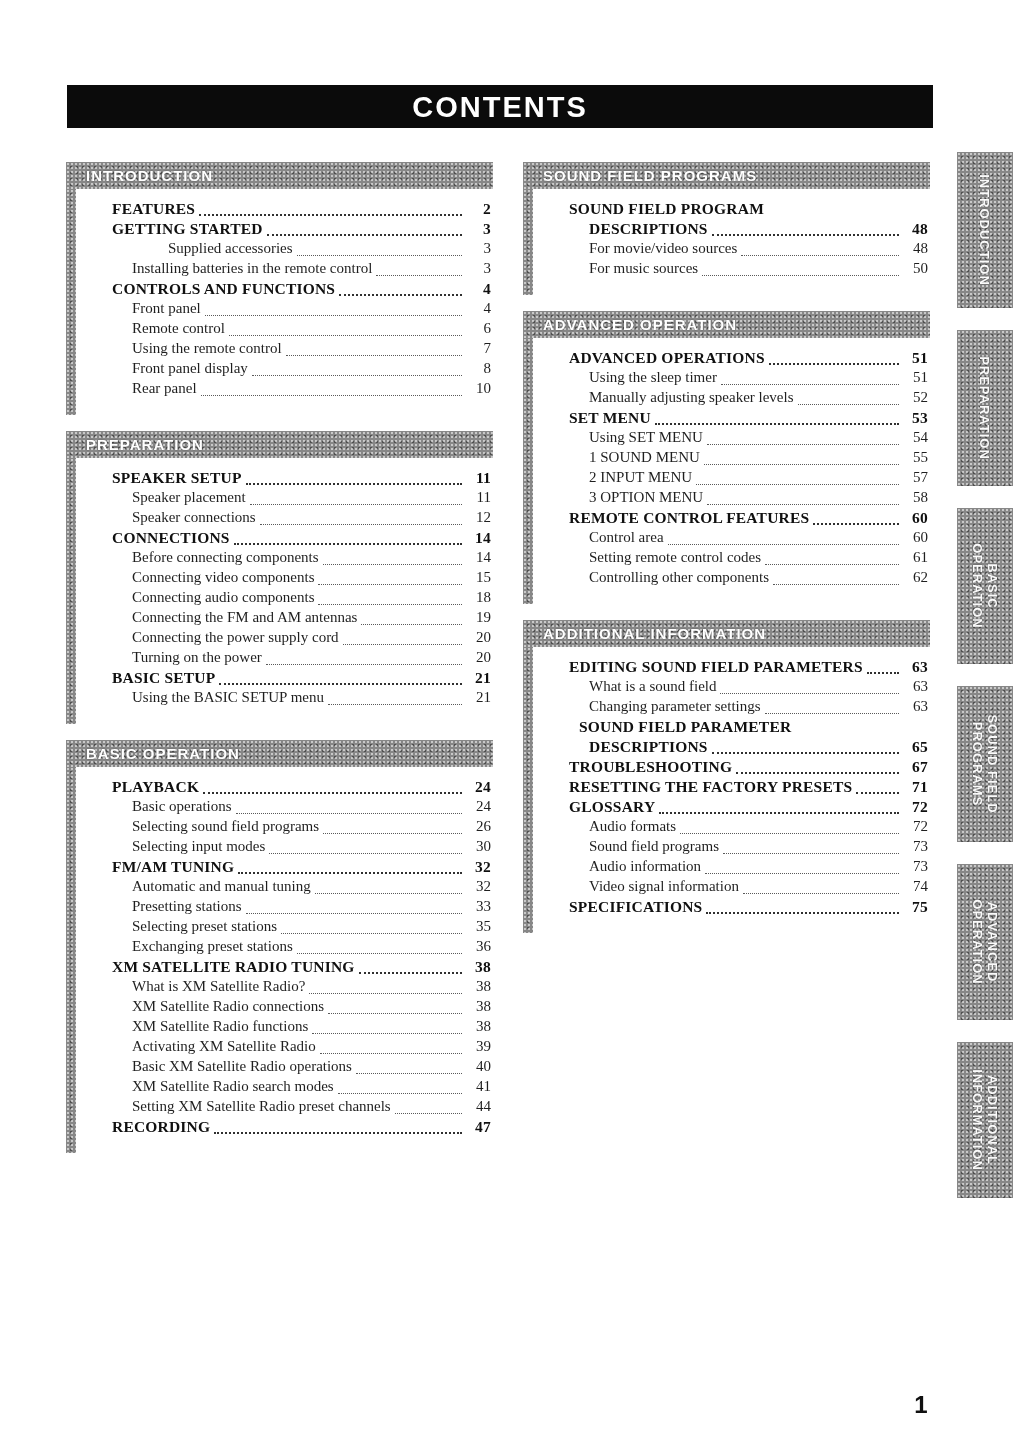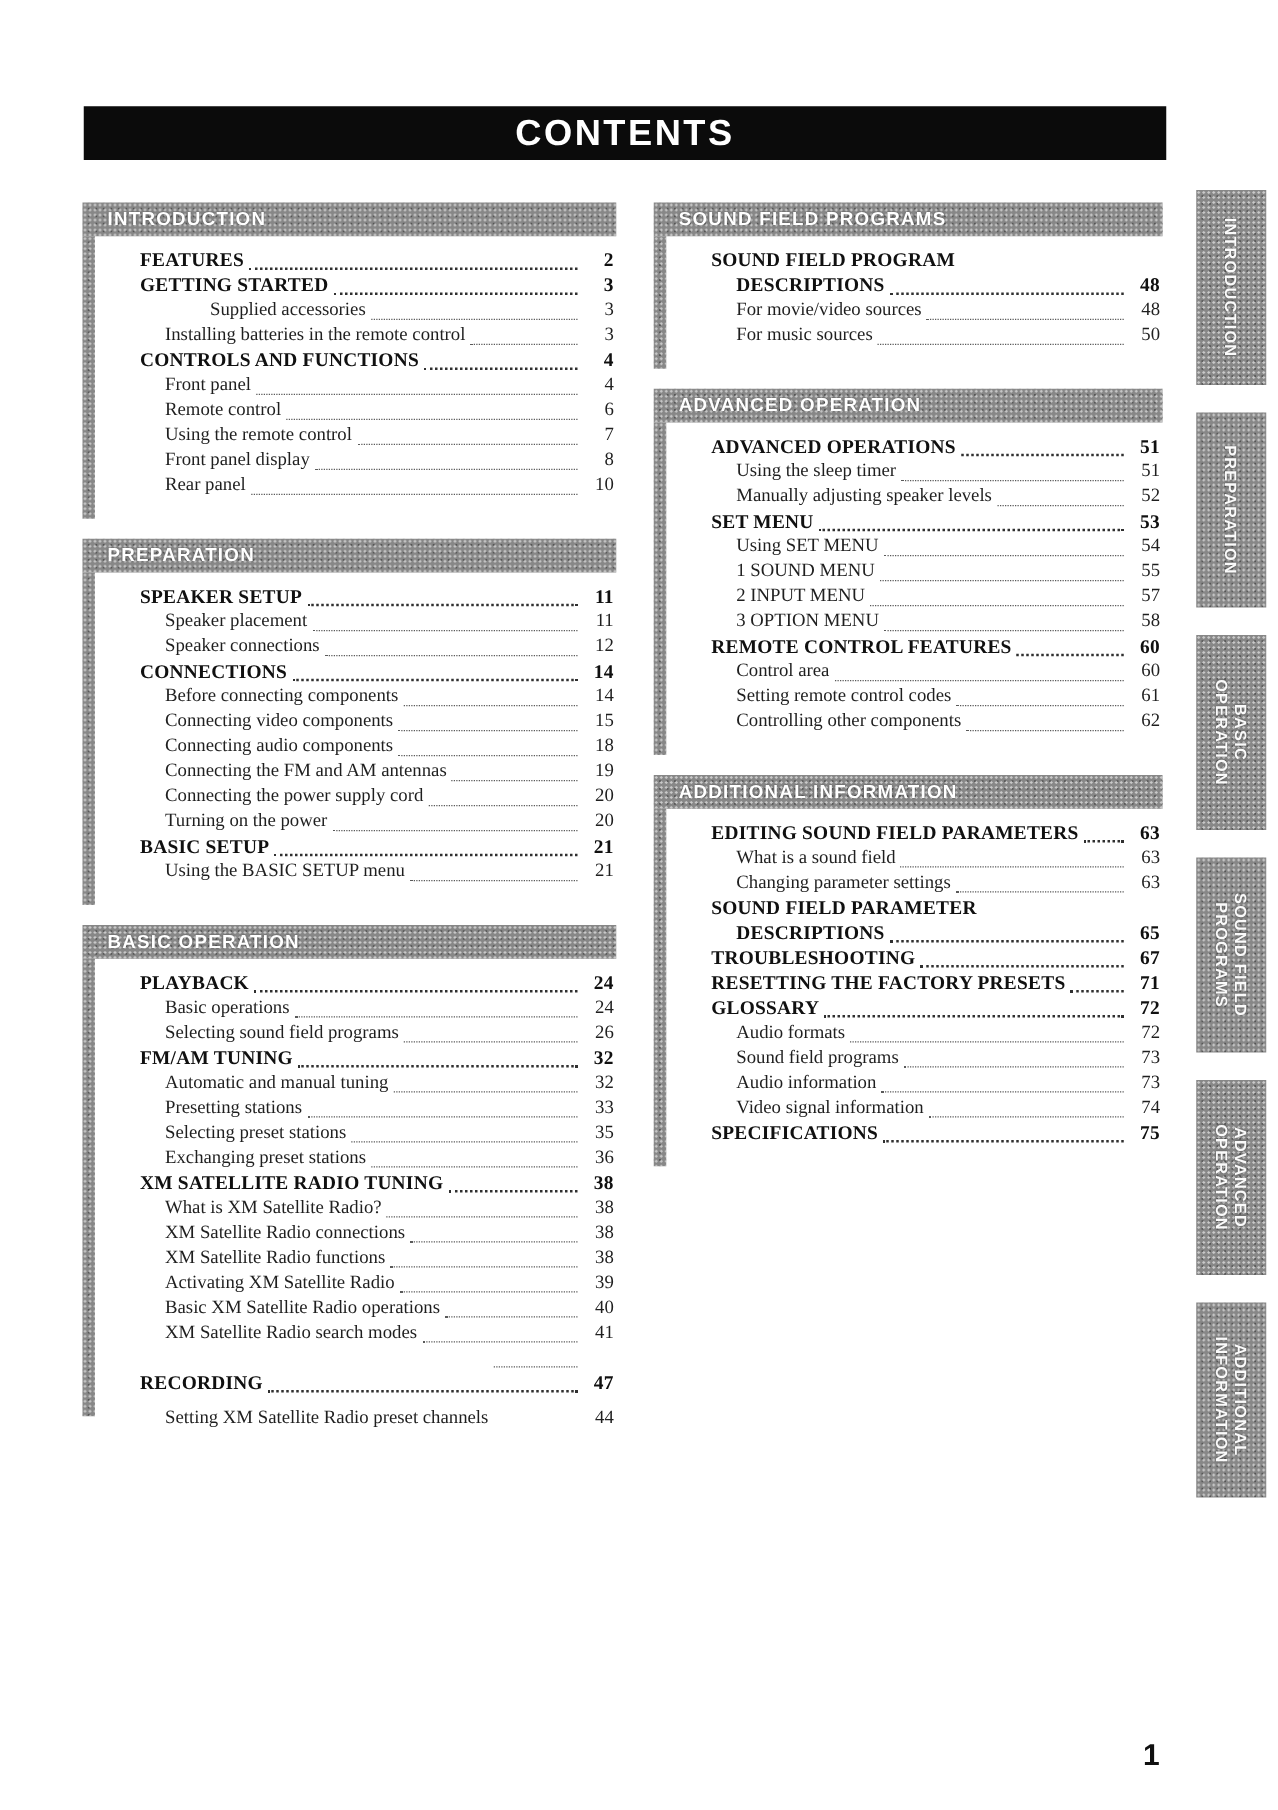--- a/index.html
+++ b/index.html
@@ -216,20 +216,25 @@
             <div class="row sub">
               <div class="lab" style="display: inline;">Basic operations</div>
               <div class="leader"></div>
               <div class="pg">24</div>
             </div>
             <div class="row sub">
               <div class="lab" style="display: inline;">Selecting sound field programs</div>
               <div class="leader"></div>
               <div class="pg">26</div>
             </div>
+            <div class="row sub">
+              <div class="lab" style="display: inline;">Selecting input modes</div>
+              <div class="leader"></div>
+              <div class="pg">30</div>
+            </div>
             <div class="row chapter">
               <div class="lab" style="display: inline;">FM/AM TUNING</div>
               <div class="leader"></div>
               <div class="pg">32</div>
             </div>
             <div class="row sub">
               <div class="lab" style="display: inline;">Automatic and manual tuning</div>
               <div class="leader"></div>
               <div class="pg">32</div>
             </div>
@@ -277,21 +282,21 @@
               <div class="lab" style="display: inline;">Basic XM Satellite Radio operations</div>
               <div class="leader"></div>
               <div class="pg">40</div>
             </div>
             <div class="row sub">
               <div class="lab" style="display: inline;">XM Satellite Radio search modes</div>
               <div class="leader"></div>
               <div class="pg">41</div>
             </div>
             <div class="row sub">
-              <div class="lab" style="display: inline; margin-top: 48px;">Setting XM Satellite Radio preset channels</div>
+              <div class="lab" style="display: inline;">Setting XM Satellite Radio preset channels</div>
               <div class="leader"></div>
               <div class="pg">44</div>
             </div>
             <div class="row chapter">
               <div class="lab" style="display: inline;">RECORDING</div>
               <div class="leader"></div>
               <div class="pg">47</div>
             </div>
           </div>
         </div>
@@ -406,21 +411,21 @@
               <div class="lab" style="display: inline;">What is a sound field</div>
               <div class="leader"></div>
               <div class="pg">63</div>
             </div>
             <div class="row sub">
               <div class="lab" style="display: inline;">Changing parameter settings</div>
               <div class="leader"></div>
               <div class="pg">63</div>
             </div>
             <div class="row chapter-wrap-start">
-              <div class="lab" style="display: inline;">SOUND FIELD PARAMETER</div>
+              <div class="lab" style="display: inline; margin-left: 10px;">SOUND FIELD PARAMETER</div>
             </div>
             <div class="row chapter-wrap-end">
               <div class="lab" style="display: inline;">DESCRIPTIONS</div>
               <div class="leader"></div>
               <div class="pg">65</div>
             </div>
             <div class="row chapter">
               <div class="lab" style="display: inline;">TROUBLESHOOTING</div>
               <div class="leader"></div>
               <div class="pg">67</div>

